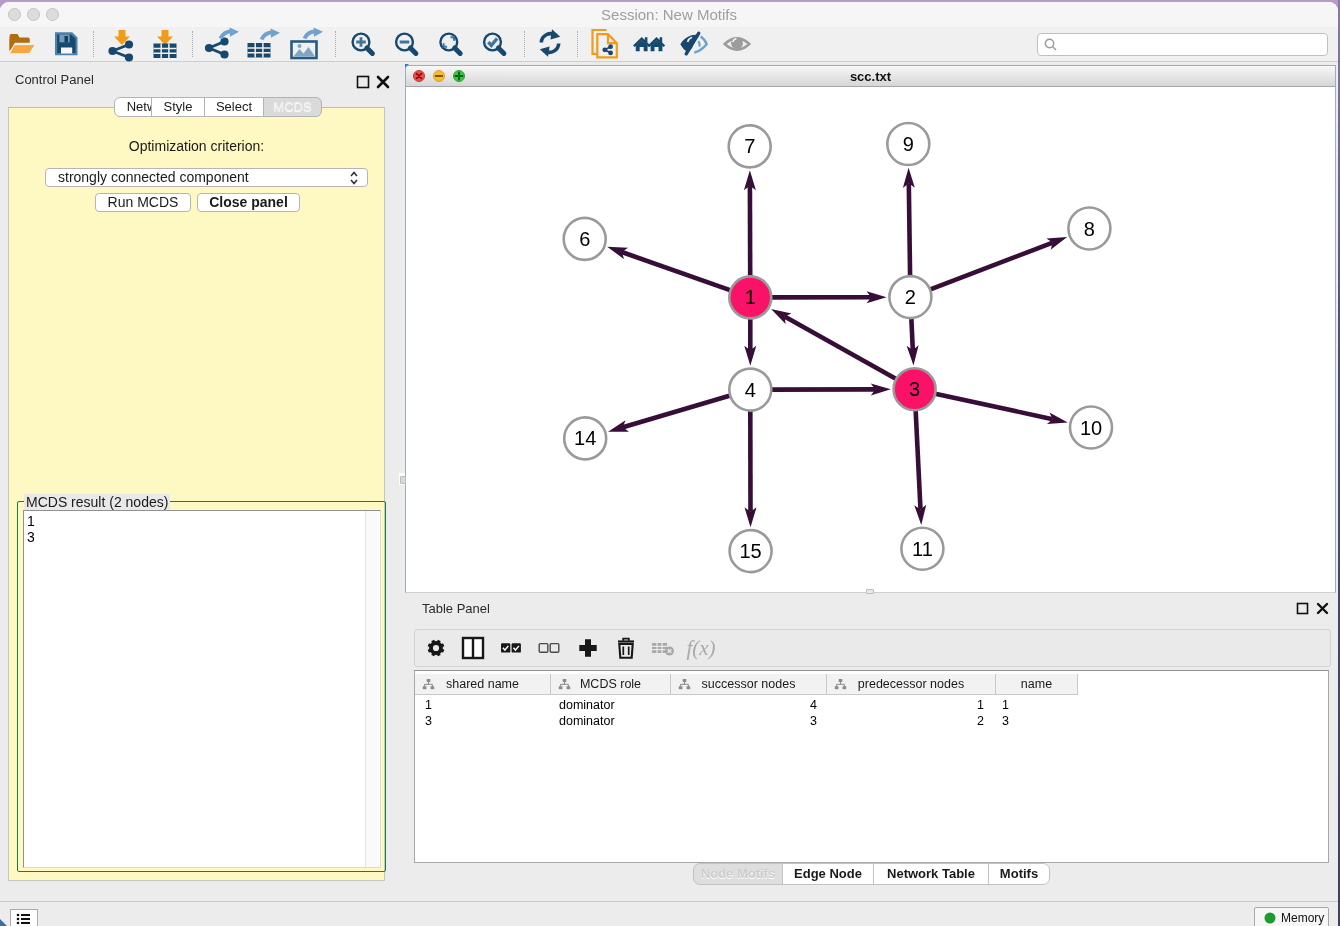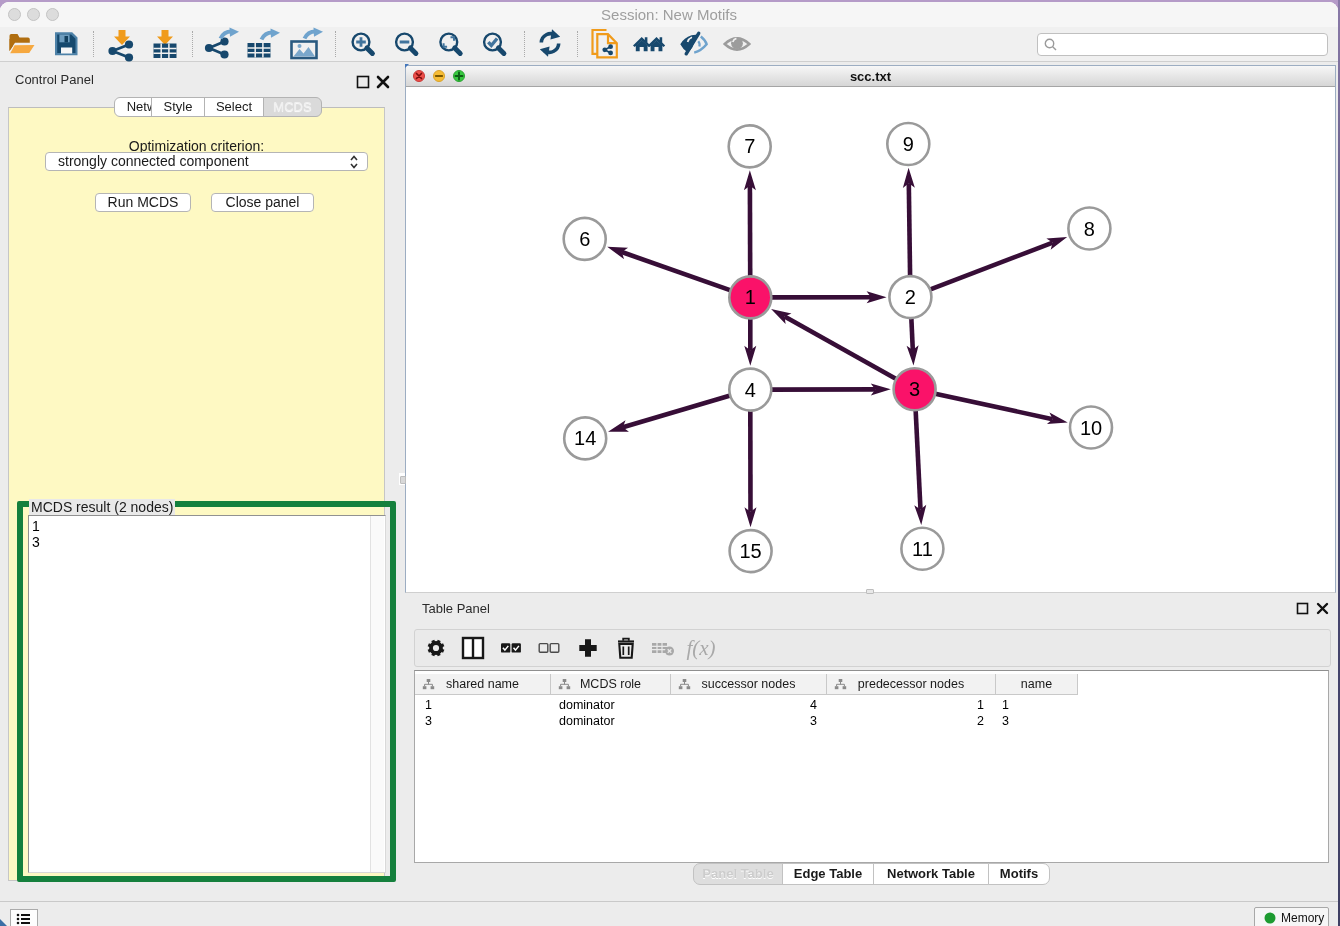--- a/index.html
+++ b/index.html
@@ -13,23 +13,23 @@
 
 #toolbar{position:absolute;left:0;top:25px;width:100%;height:34px;background:#f0f0f0;border-bottom:1px solid #cfcfcf;}
 .sep{position:absolute;top:4px;height:26px;width:0;border-left:1px dotted #aaa;}
 #search{position:absolute;left:1037px;top:6px;width:289px;height:21px;background:#fff;border:1px solid #c0c0c0;border-radius:4px;}
 
 #cp-title{position:absolute;left:15px;top:70px;font-size:13px;color:#2b2b2b;}
 #cp-tabs{position:absolute;left:79px;top:95px;height:20px;z-index:5;}
 .cptab{position:absolute;top:0;height:18px;border:1px solid #b3b3b3;background:#fff;font-size:13px;color:#1a1a1a;text-align:center;line-height:18px;}
 #cp-body{position:absolute;left:8px;top:105px;width:375px;height:772px;background:#fef9c3;border:1px solid #c6c6c6;border-top:1px solid #bdbdbd;}
 #optlabel{position:absolute;left:0;top:30px;width:100%;text-align:center;font-size:14px;color:#1a1a1a;}
-#optsel{position:absolute;left:36px;top:44px;width:309px;height:17px;background:#fff;border:1px solid #b5b5b5;border-radius:4px;font-size:14px;color:#1a1a1a;line-height:17px;padding-left:12px;}
+#optsel{position:absolute;left:36px;top:60px;width:309px;height:17px;background:#fff;border:1px solid #b5b5b5;border-radius:4px;font-size:14px;color:#1a1a1a;line-height:17px;padding-left:12px;}
 .btn{position:absolute;top:85px;height:17px;background:#fff;border:1px solid #b5b5b5;border-radius:4px;font-size:14px;color:#1a1a1a;text-align:center;line-height:17px;}
-#fieldset{position:absolute;left:8px;top:393px;width:367px;height:369px;border:6px solid #15803d;border-radius:2px;}
+#fieldset{position:absolute;left:8px;top:393px;width:367px;height:369px;border:1px solid #15803d;border-radius:2px;}
 #fieldlabel{position:absolute;left:6px;top:-8px;background:#e9e9e9;padding:0 2px;font-size:14px;color:#1a1a1a;}
 #ta{position:absolute;left:5px;top:8px;width:356px;height:356px;background:#fff;border-top:1px solid #919191;border-left:1px solid #919191;border-right:1px solid #d9d9d9;border-bottom:1px solid #d9d9d9;font-size:14px;color:#000;line-height:16px;}
 #ta-sb{position:absolute;right:1px;top:0px;width:13px;height:356px;background:#fafafa;border-left:1px solid #e2e2e2;}
 
 #statusbar{position:absolute;left:0;top:889px;width:100%;height:34px;background:#ececec;border-top:1px solid #c9c9c9;margin-top:10px;}
 #listbtn{position:absolute;left:10px;top:7px;width:26px;height:18px;background:#fdfdfd;border:1px solid #ababab;}
 #membtn{position:absolute;left:1254px;top:5px;width:73px;height:21px;background:#f6f6f6;border:1px solid #a8a8a8;border-radius:2px;font-size:12px;color:#111;}
 
 #netwin{position:absolute;left:405px;top:63px;width:929px;height:526px;border:1px solid #9cadc2;border-bottom-color:#cfcfcf;background:#fff;}
 #nettitle{position:absolute;left:0;top:0;width:100%;height:20px;background:linear-gradient(#f7f7f7,#d6d6d6);border-bottom:1px solid #a5a5a5;}
@@ -177,21 +177,21 @@
   </div>
   <div id="cp-body">
     <div id="optlabel">Optimization criterion:</div>
     <div id="optsel">strongly connected component
       <svg width="10" height="14" style="position:absolute;right:8px;top:2px" viewBox="0 0 10 14">
           <path d="M2 5 L5 1.5 L8 5" fill="none" stroke="#333" stroke-width="1.6"></path>
           <path d="M2 9 L5 12.5 L8 9" fill="none" stroke="#333" stroke-width="1.6"></path>
         </svg>
     </div>
     <div class="btn" style="left:86px;width:94px;">Run MCDS</div>
-    <div class="btn" style="left:202px;width:101px;">Close panel</div>
+    <div class="btn" style="left:188px;width:101px;font-weight:bold;">Close panel</div>
     <div id="fieldset">
       <div id="fieldlabel">MCDS result (2 nodes)</div>
       <div id="ta">
           <div style="padding:2px 0 0 3px;">1<br>3</div>
           <div id="ta-sb"></div>
         </div>
     </div>
   </div>
 
   <div id="netwin">
@@ -348,22 +348,22 @@
     <div class="td" style="left:372px;top:26px;width:30px;text-align:right;">4</div>
     <div class="td" style="left:539px;top:26px;width:30px;text-align:right;">1</div>
     <div class="td" style="left:587px;top:26px;">1</div>
     <div class="td" style="left:10px;top:42px;">3</div>
     <div class="td" style="left:144px;top:42px;">dominator</div>
     <div class="td" style="left:372px;top:42px;width:30px;text-align:right;">3</div>
     <div class="td" style="left:539px;top:42px;width:30px;text-align:right;">2</div>
     <div class="td" style="left:587px;top:42px;">3</div>
   </div>
   <div id="bt-tabs">
-    <div class="btab" style="left:0;width:88px;border-radius:7px 0 0 7px;background:#dedede;color:#ccc;text-shadow:0 1px 0 #fff;">Panel Table</div>
-    <div class="btab" style="left:89px;width:90px;">Edge Table</div>
+    <div class="btab" style="left:0;width:88px;border-radius:7px 0 0 7px;background:#dedede;color:#ccc;text-shadow:0 1px 0 #fff;">Node Motifs</div>
+    <div class="btab" style="left:89px;width:90px;">Edge Node</div>
     <div class="btab" style="left:180px;width:114px;">Network Table</div>
     <div class="btab" style="left:295px;width:60px;border-radius:0 7px 7px 0;">Motifs</div>
   </div>
 
 <div style="position:absolute;left:399px;top:471px;width:6px;height:12px;background:#fff;"></div>
 <div style="position:absolute;left:399.8px;top:473.5px;width:4px;height:6px;background:#d8d8d8;border:1px solid #bdbdbd;border-radius:1px;"></div>
 <div style="position:absolute;left:865.7px;top:586.5px;width:6px;height:3px;background:#e8e8e8;border:1px solid #bdbdbd;border-radius:1px;"></div>
   <div id="statusbar">
     <div id="listbtn">
         <svg width="26" height="18" viewBox="0 0 26 18" style="position:absolute;left:0;top:0">

